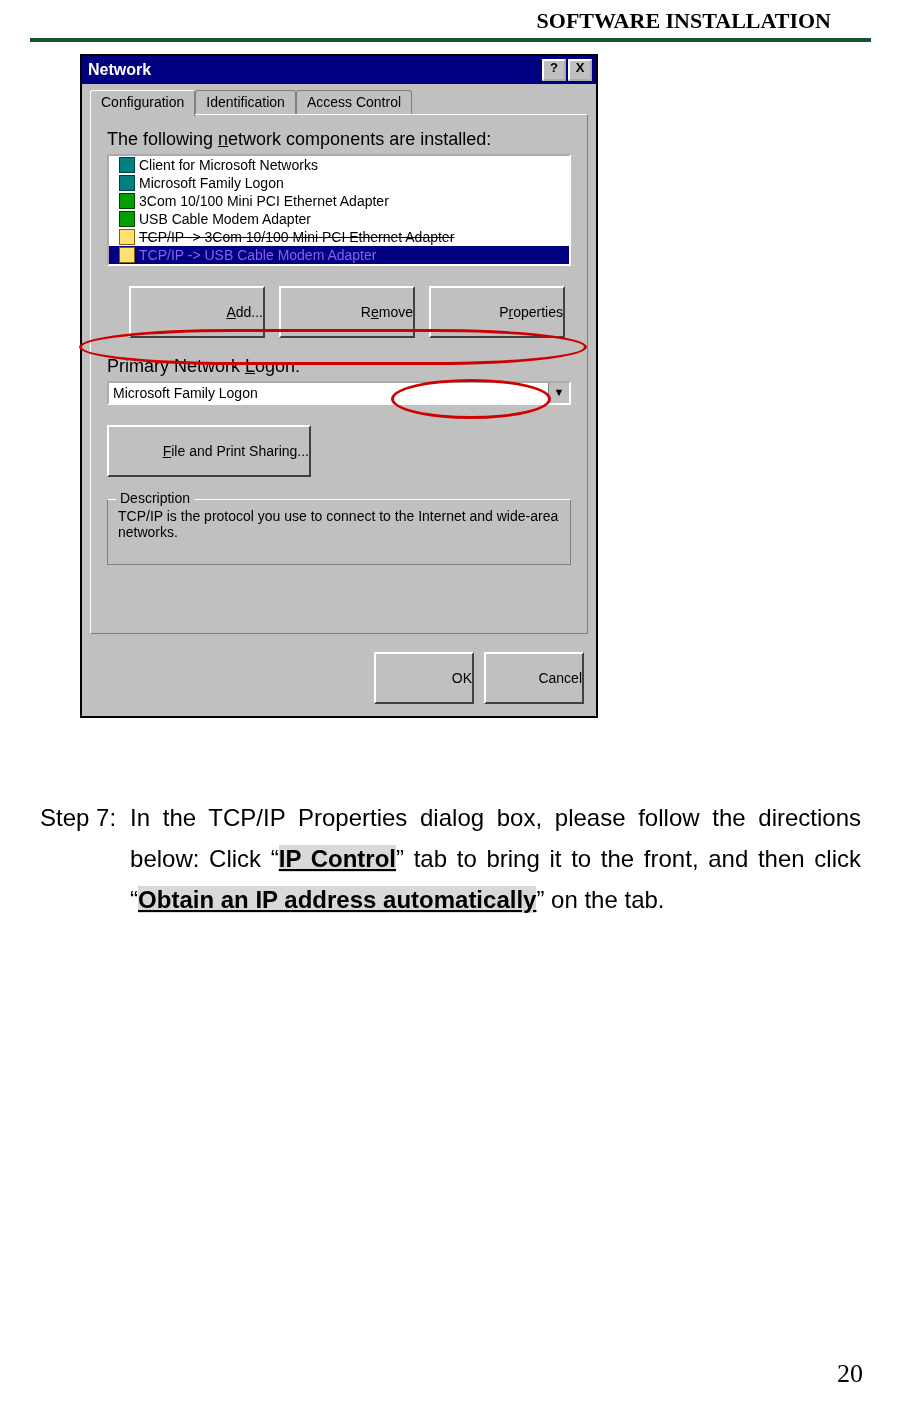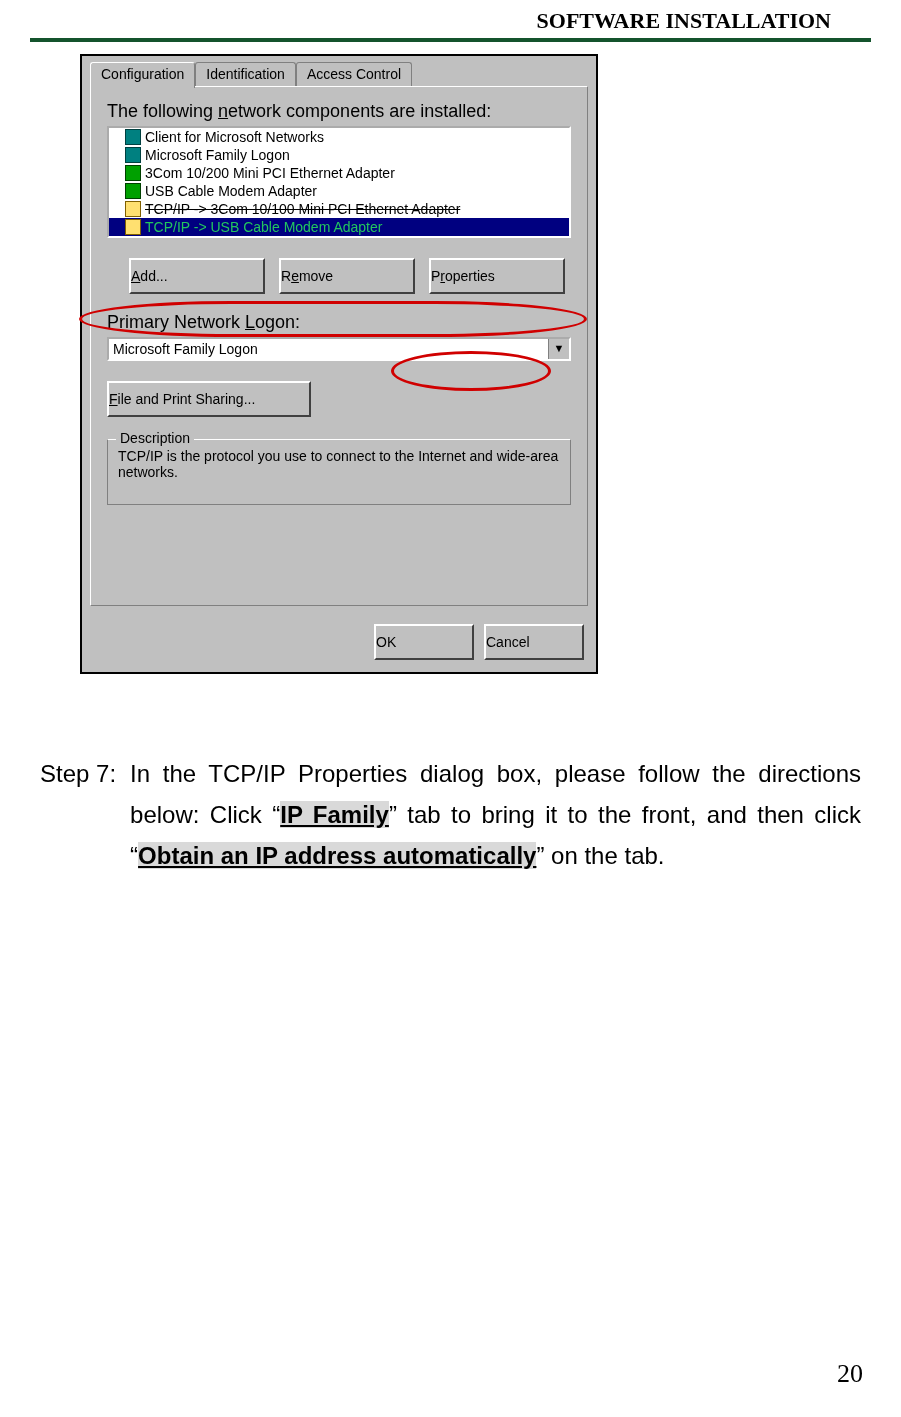--- a/index.html
+++ b/index.html
@@ -122,27 +122,27 @@
   .listbox {
     background: #fff;
     border: 2px inset #fff;
     width: 100%;
     box-sizing: border-box;
     font-size: 14px;
   }
   .list-item {
     display: flex;
     align-items: center;
-    padding: 1px 16px;
+    padding: 1px 10px;
     gap: 4px;
     white-space: nowrap;
   }
   .list-item.sel {
     background: #000080;
-    color: #22c55e;
+    color: #8b5cf6;
   }
   .list-item.strike span.txt { text-decoration: line-through; }
   .icon-box {
     width: 16px; height: 16px;
     display: inline-block;
     background: #c0c0c0;
     border: 1px solid #808080;
     box-sizing: border-box;
     font-size: 10px;
     text-align: center;
@@ -151,22 +151,22 @@
   .icon-net { background: #008080; color:#fff; border-color:#004040;}
   .icon-nic { background: #00a000; color:#fff; border-color:#004000;}
   .icon-proto { background: #ffe070; border-color:#806000;}
   .btn-row { display: flex; gap: 14px; margin: 20px 0 10px 22px; }
   .winbtn {
     background: #c0c0c0;
     border-top: 2px solid #fff;
     border-left: 2px solid #fff;
     border-right: 2px solid #404040;
     border-bottom: 2px solid #404040;
-    padding: 8px 0;
-    text-align: left;
+    padding: 16px 0;
+    text-align: right;
     font-size: 14px;
     width: 132px;
     position: relative;
   }
   .underline-char { text-decoration: underline; }
   .dd {
     display: flex;
     width: 100%;
     background:#fff;
     border: 2px inset #fff;
@@ -216,20 +216,25 @@
   .anno1 { left: -12px; top: 214px; width: 502px; height: 30px; border-radius: 60% / 100%; }
   .anno2 { left: 300px; top: 264px; width: 154px; height: 34px; }
 </style>
 </head>
 <body>
 
 <div class="page-header">SOFTWARE INSTALLATION</div>
 
 <div class="screenshot-wrap">
   <div class="win">
+    <div class="titlebar">
+      <span class="titlebar-title">Network</span>
+      <span class="titlebar-btn">?</span>
+      <span class="titlebar-btn">X</span>
+    </div>
 
     <div class="tabs-row">
       <div class="tab active">Configuration</div>
       <div class="tab">Identification</div>
       <div class="tab">Access Control</div>
     </div>
 
     <div class="tab-panel">
       <div class="anno-ellipse anno1"></div>
       <div class="anno-ellipse anno2"></div>
@@ -242,21 +247,21 @@
         <div class="list-item">
           <span class="icon-box icon-net"></span>
           <span class="txt">Client for Microsoft Networks</span>
         </div>
         <div class="list-item">
           <span class="icon-box icon-net"></span>
           <span class="txt">Microsoft Family Logon</span>
         </div>
         <div class="list-item">
           <span class="icon-box icon-nic"></span>
-          <span class="txt">3Com 10/200 Mini PCI Ethernet Adapter</span>
+          <span class="txt">3Com 10/100 Mini PCI Ethernet Adapter</span>
         </div>
         <div class="list-item">
           <span class="icon-box icon-nic"></span>
           <span class="txt">USB Cable Modem Adapter</span>
         </div>
         <div class="list-item strike">
           <span class="icon-box icon-proto"></span>
           <span class="txt">TCP/IP -&gt; 3Com 10/100 Mini PCI Ethernet Adapter</span>
         </div>
         <div class="list-item sel">
@@ -302,17 +307,17 @@
     <div class="footer-btns">
       <div class="winbtn">OK</div>
       <div class="winbtn">Cancel</div>
     </div>
   </div>
 </div>
 
 <div class="step-text">
   <div class="step-label">Step 7:</div>
   <div class="step-body">
-    <span>In the TCP/IP Properties dialog box, please follow the directions below: Click “</span><span class="highlight">IP Family</span><span>” tab to bring it to the front, and then click “</span><span class="highlight">Obtain an IP address automatically</span><span>” on the tab.</span>
+    <span>In the TCP/IP Properties dialog box, please follow the directions below: Click “</span><span class="highlight">IP Control</span><span>” tab to bring it to the front, and then click “</span><span class="highlight">Obtain an IP address automatically</span><span>” on the tab.</span>
   </div>
 </div>
 
 <div class="page-number">20</div>
 
 </body></html>

